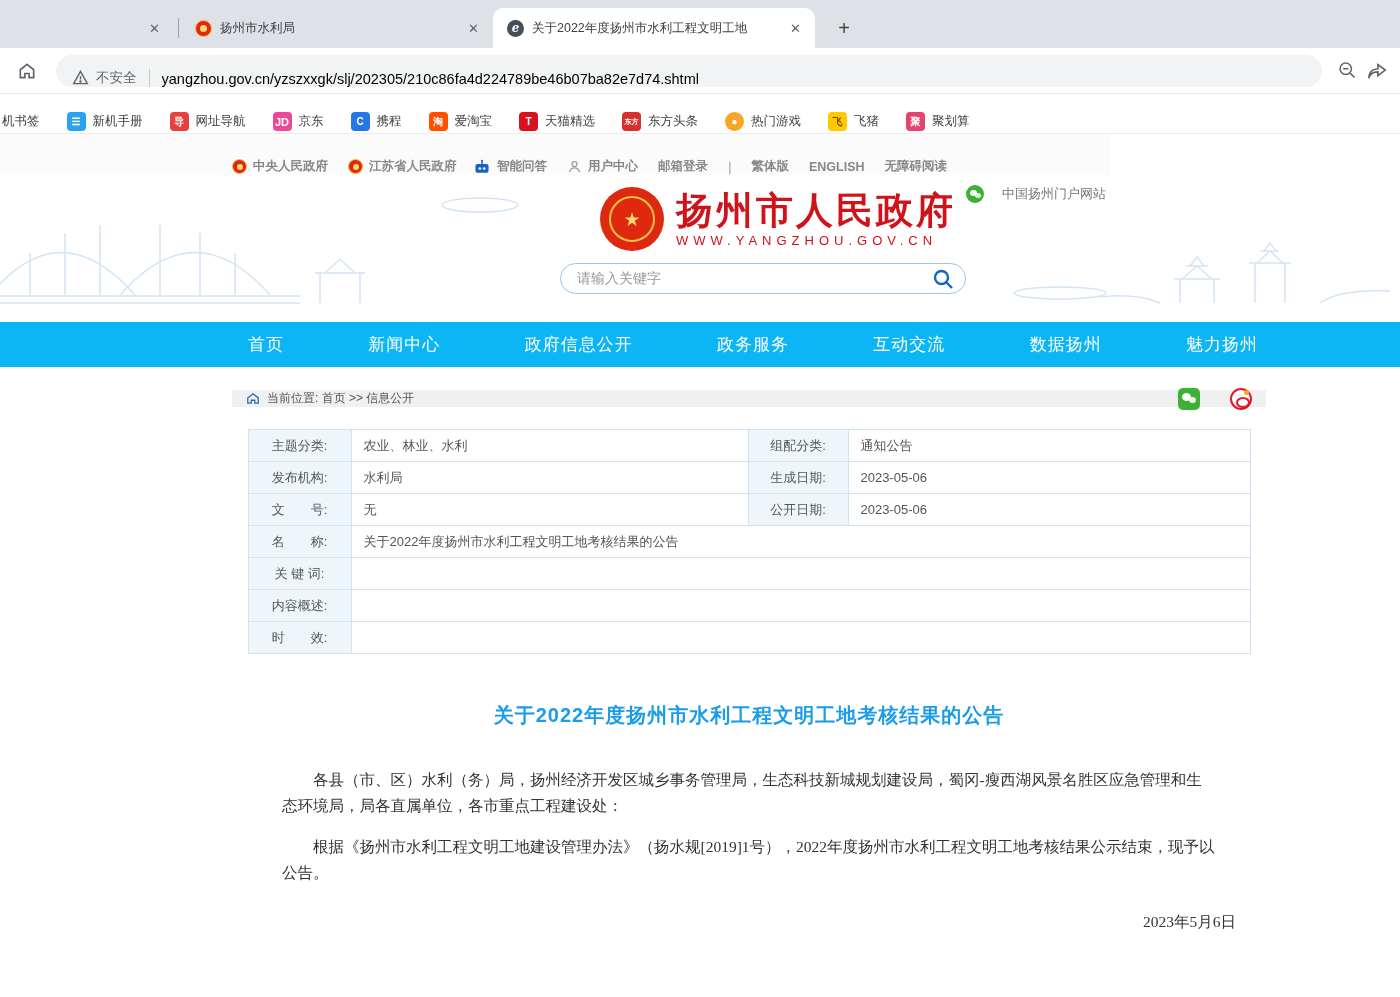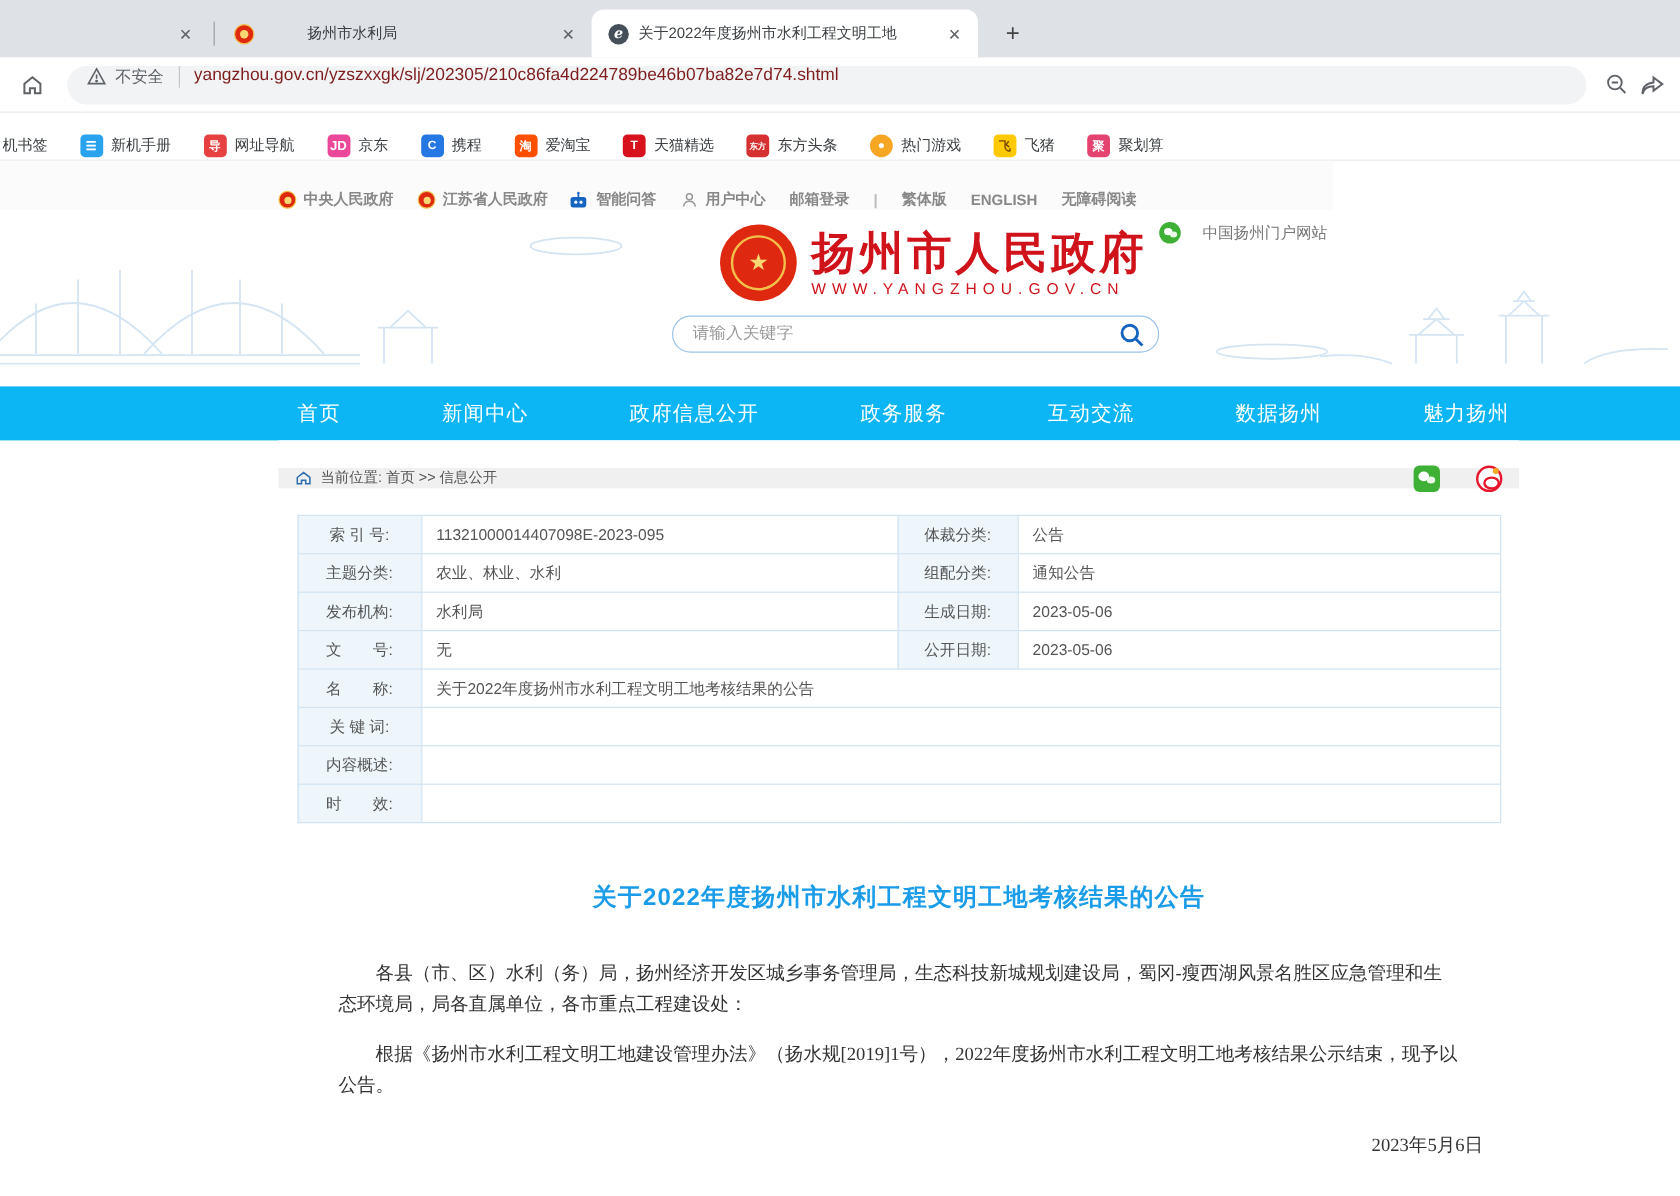--- a/index.html
+++ b/index.html
@@ -6,43 +6,43 @@
   html,body { width:1400px; height:997px; overflow:hidden; background:#fff;
     font-family:"Liberation Sans", sans-serif; }
   body { position:relative; }
 
   
   .tabbar { position:absolute; top:0; left:0; width:1400px; height:48px;
     background:#dee1e6; display:flex; align-items:flex-end; }
   .tab { height:40px; display:flex; align-items:center; font-size:12.5px; color:#3c4043; }
   .tab-partial { width:178px; justify-content:flex-end; padding-right:14px; }
   .tab-divider { width:1px; height:20px; background:#9aa0a6; margin-bottom:10px; }
-  .tab-mid { width:314px; padding:0 10px 0 16px;gap:36px; }
+  .tab-mid { width:314px; padding:0 10px 0 16px; }
   .tab-active { width:322px; background:#fff; border-radius:10px 10px 0 0; padding:0 10px 0 14px; }
   .tab-title { flex:1; white-space:nowrap; overflow:hidden; margin:0 8px; }
   .tab-close { color:#5f6368; font-size:13px; padding:2px 4px; cursor:default; }
   .favicon { width:17px; height:17px; border-radius:50%; flex:0 0 auto;
     display:flex; align-items:center; justify-content:center; }
   .fav-emblem { background:#de2910; border:1px solid #f3c14b; }
   .fav-emblem::after { content:""; width:7px; height:7px; border-radius:50%;
     background:#f7d774; }
   .fav-dark { background:#454f59; color:#fff; font-size:12px; font-weight:bold;
     font-family:"DejaVu Serif",serif; font-style:italic; }
   .newtab { width:26px; height:26px; margin:0 0 7px 16px; display:flex; align-items:center;
     justify-content:center; font-size:20px; color:#444; }
 
   .toolbar { position:absolute; top:48px; left:0; width:1400px; height:46px;
     background:#fff; border-bottom:1px solid #e4e6e8; display:flex; align-items:center;
     padding:0 8px 0 12px; }
   .tool-ic { width:30px; height:30px; display:flex; align-items:center; justify-content:center; flex:0 0 auto; }
   .addressbar { flex:1; height:32px; background:#f1f3f4; border-radius:17px;
-    margin:0 10px 0 14px; display:flex; align-items:flex-start; padding:0 16px; min-width:0; }
+    margin:0 10px 0 14px; display:flex; align-items:flex-end; padding:0 16px; min-width:0; }
   .sec-chip { display:flex; align-items:center; gap:7px; color:#5f6368; font-size:13.5px; flex:0 0 auto; }
   .chip-sep { width:1px; height:18px; background:#c6c6c6; margin:0 12px; }
-  .url-text { font-size:14.5px; color:#7f1d1d; white-space:nowrap; overflow:hidden; }
+  .url-text { font-size:14.5px; color:#000000; white-space:nowrap; overflow:hidden; }
 
   .bookmarks { position:absolute; top:94px; left:0; width:1400px; height:40px;
     background:#fff; border-bottom:1px solid #ececec; display:flex; align-items:center;
     gap:27px; padding-left:2px; font-size:12.5px; color:#3c4043; }
   .bm { display:flex; align-items:center; gap:7px; white-space:nowrap;margin-top:16px; }
   .bm-icon { width:19px; height:19px; border-radius:4px; color:#fff; font-size:10px;
     display:flex; align-items:center; justify-content:center; font-weight:bold; overflow:hidden; }
 
   
   .govbar { position:absolute; top:134px; left:0; width:1111px; height:41px;
@@ -325,26 +325,20 @@
   </div>
 
   <table class="meta">
     <colgroup>
         <col style="width:103px">
         <col style="width:397px">
         <col style="width:100px">
         <col style="width:402px">
       </colgroup>
     <tbody>
-        <tr>
-      <td class="lbl">索 引 号:</td>
-      <td>11321000014407098E-2023-095</td>
-      <td class="lbl">体裁分类:</td>
-      <td>公告</td>
-    </tr>
     <tr>
       <td class="lbl">主题分类:</td>
       <td>农业、林业、水利</td>
       <td class="lbl">组配分类:</td>
       <td>通知公告</td>
     </tr>
     <tr>
       <td class="lbl">发布机构:</td>
       <td>水利局</td>
       <td class="lbl">生成日期:</td>

